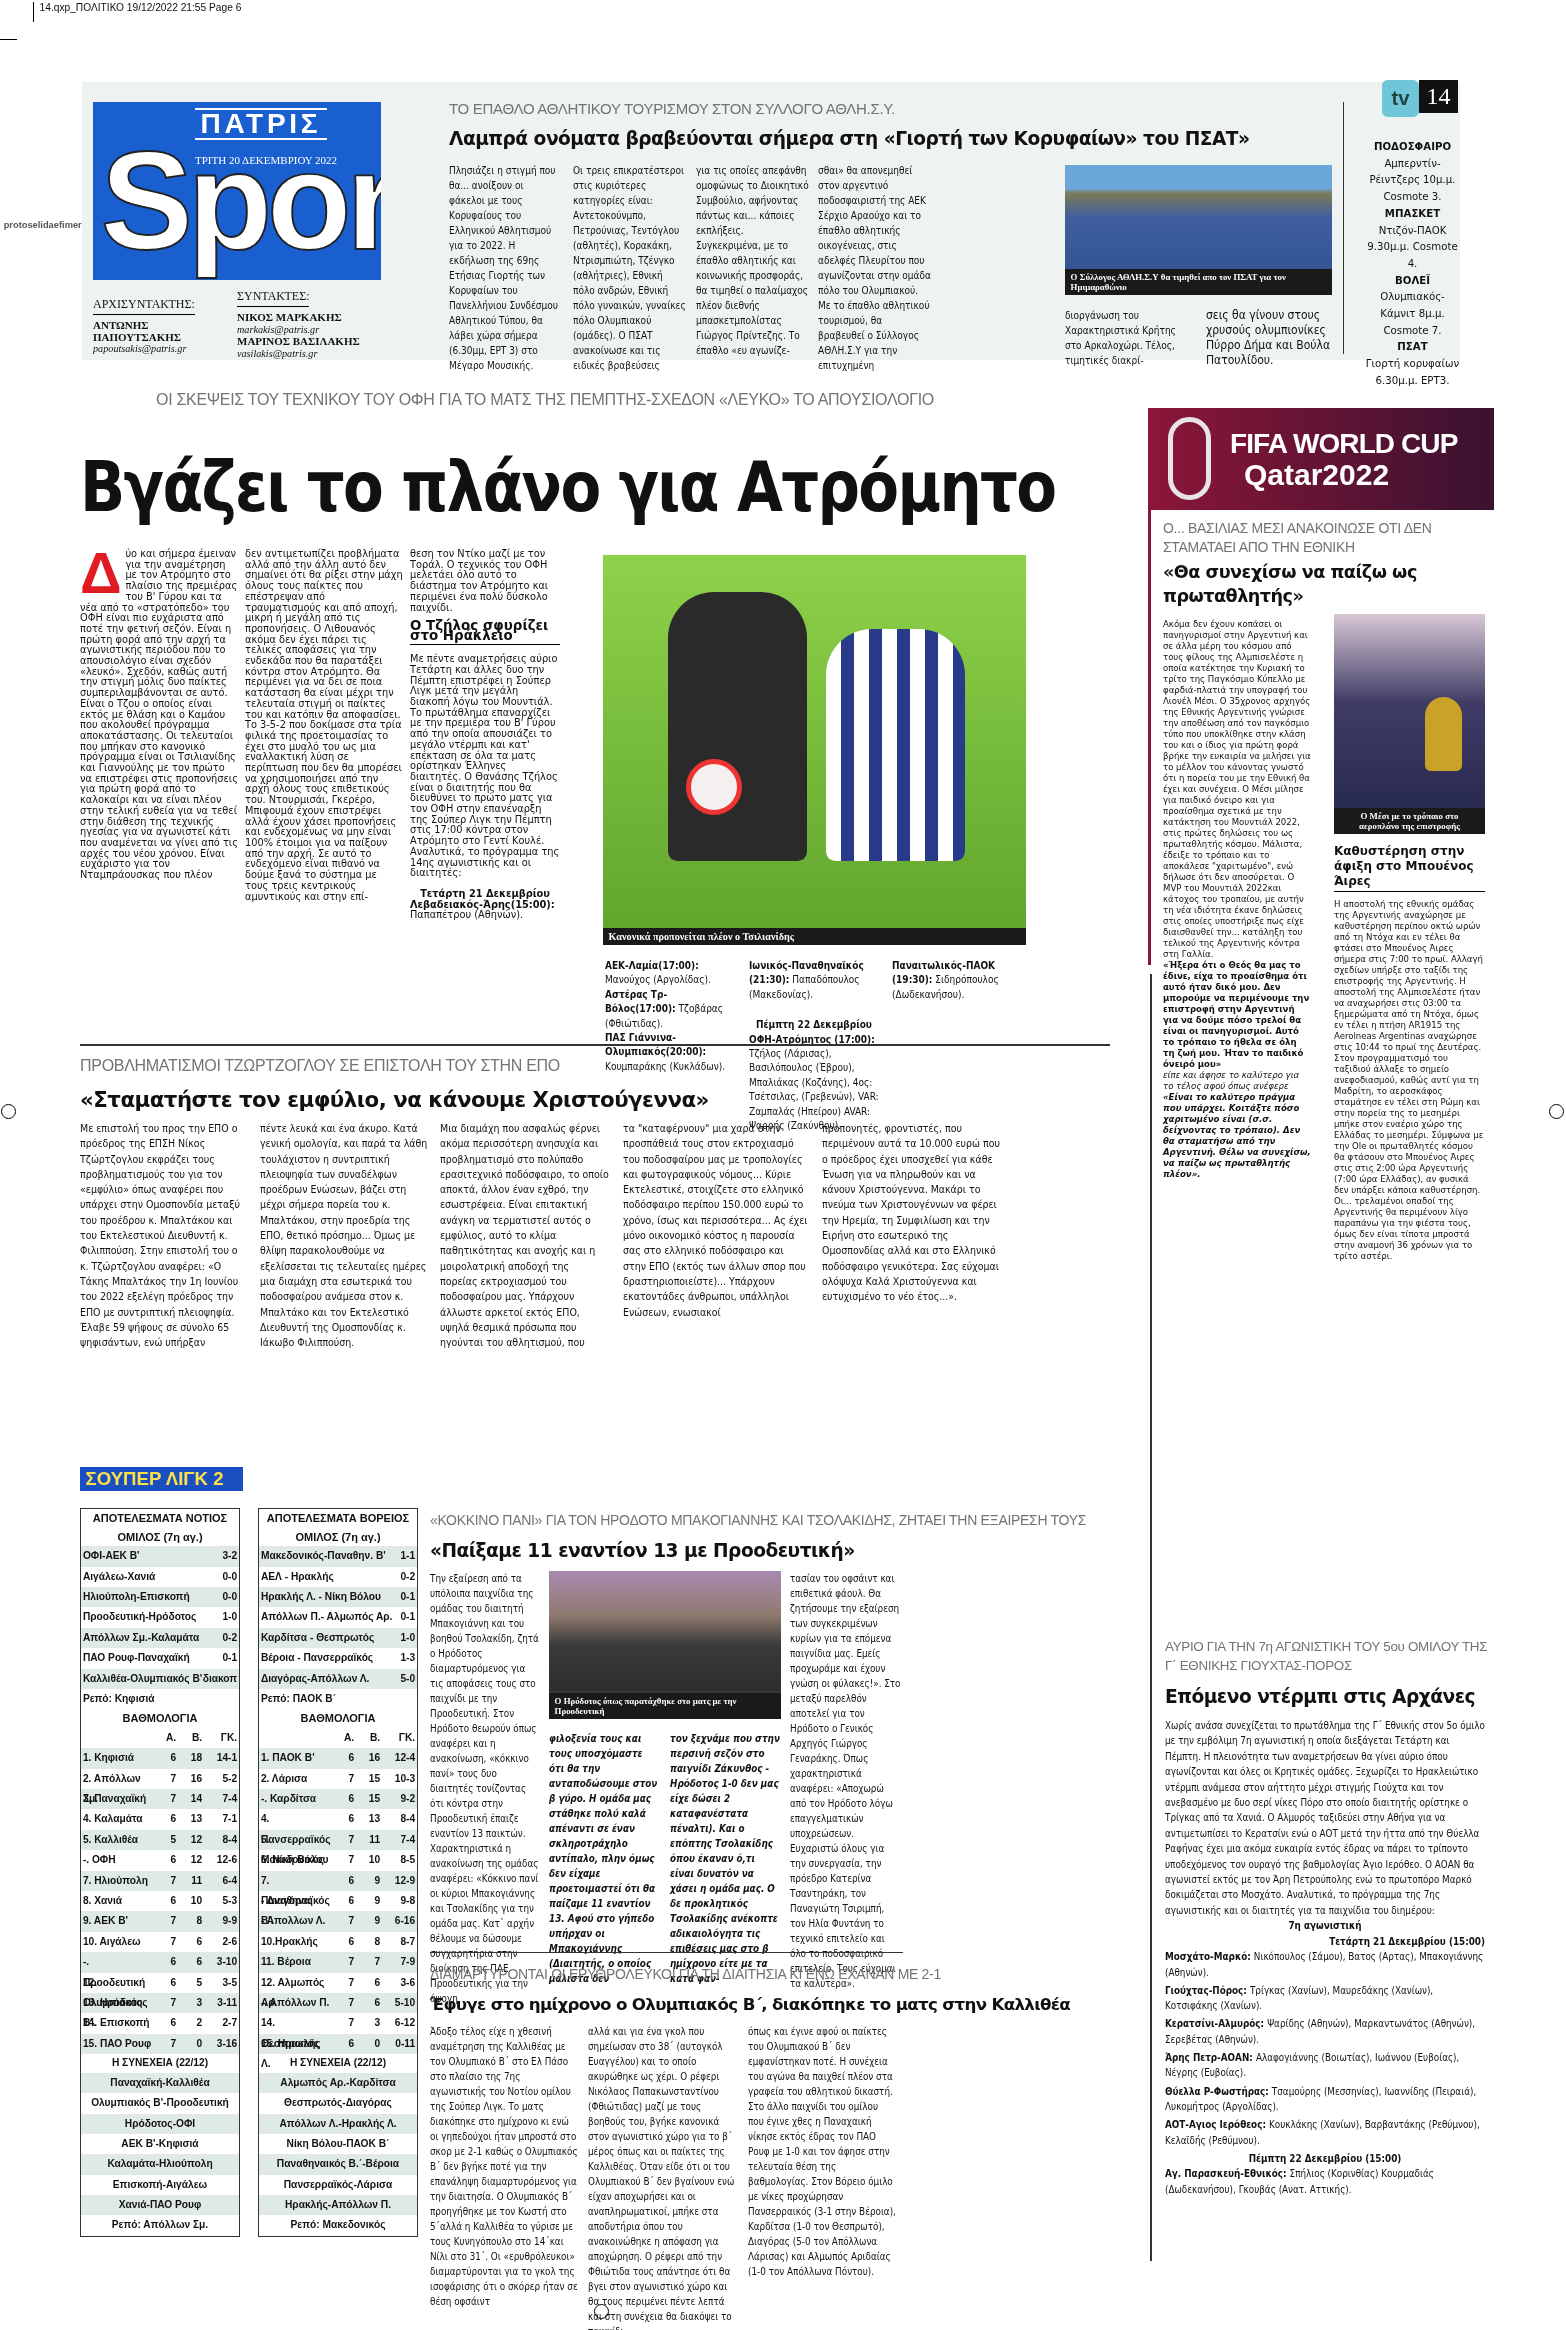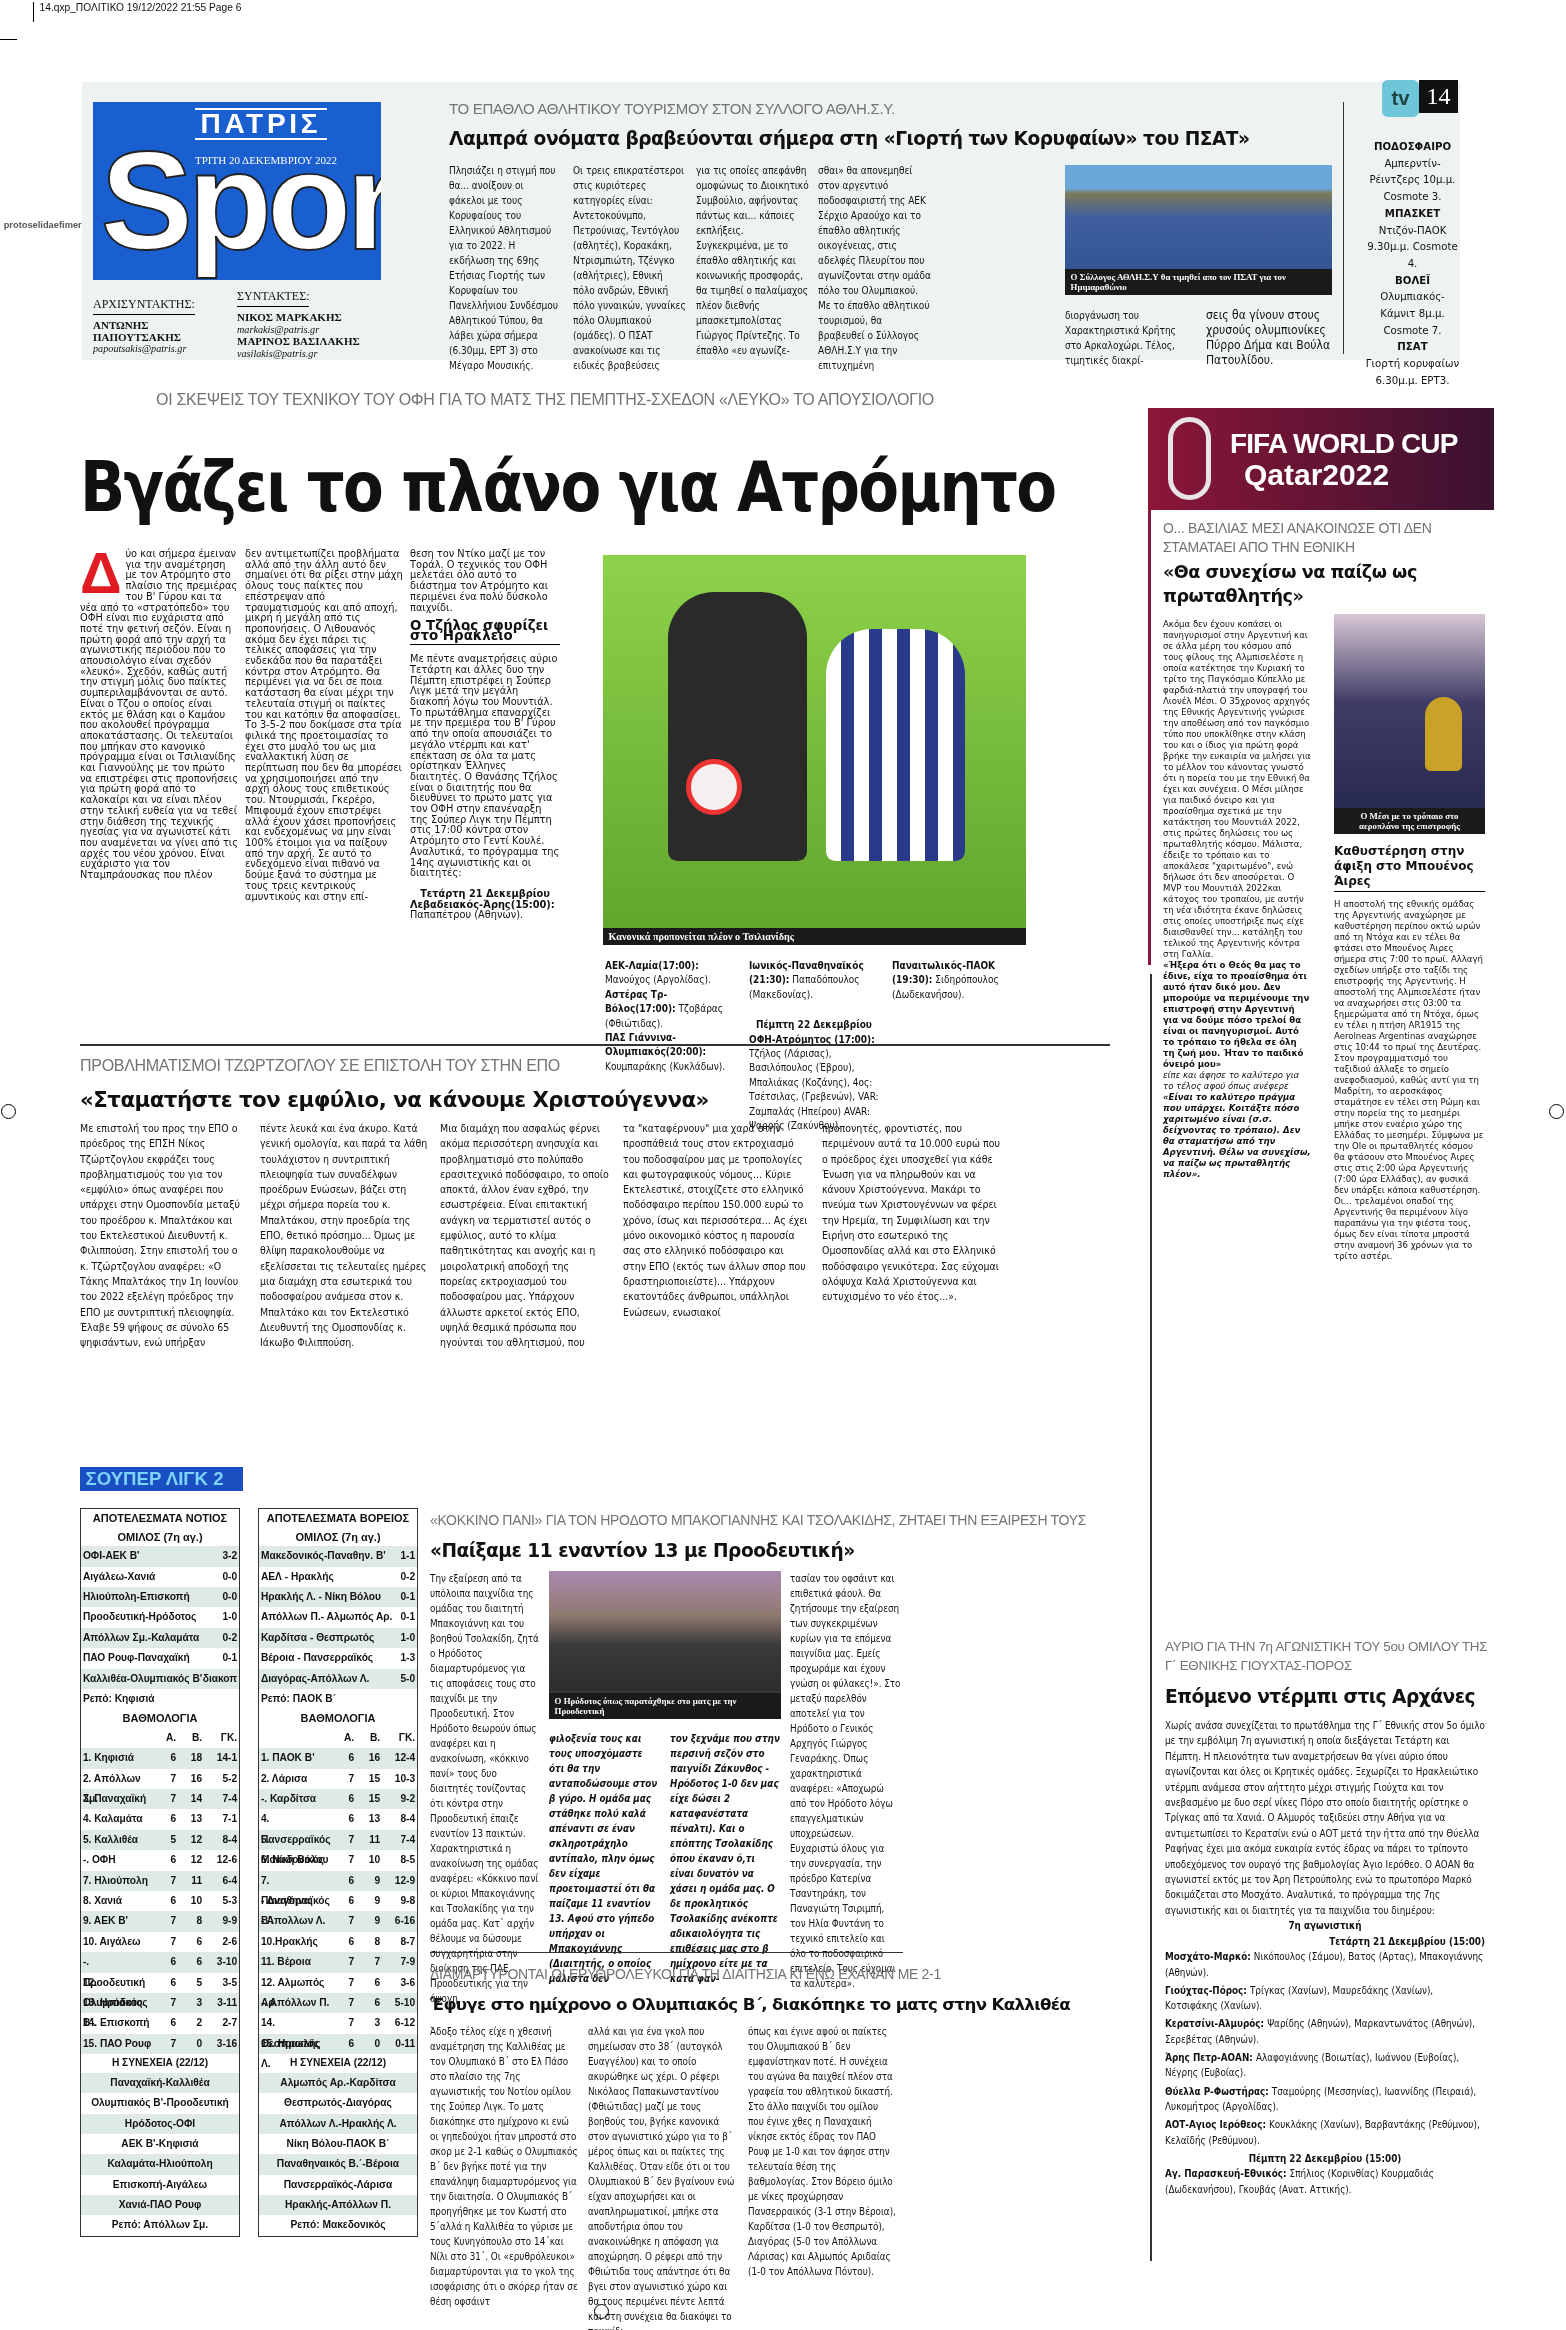--- a/index.html
+++ b/index.html
@@ -31,21 +31,21 @@
 .tvlist .cat{font-weight:bold}
 .bighead{left:80px;top:447px;font-family:"DejaVu Sans",sans-serif;font-weight:bold;font-size:69px;letter-spacing:-1.9px;transform:scaleX(0.86);transform-origin:left top;white-space:nowrap}
 .dropcap{float:left;color:#e11b22;font-weight:bold;font-size:58px;line-height:48px;margin-right:3.7px;font-family:"Liberation Sans",sans-serif}
 .sub3{font-weight:bold;font-size:13.4px;border-bottom:1.9px solid #000;padding-bottom:1.9px;margin:7.4px 0 9.3px}
 .fifa{left:1148px;top:408px;width:346px;height:102px;background:linear-gradient(90deg,#8c1638,#3a1230);color:#fff;font-family:"Liberation Sans",sans-serif;font-weight:bold}
 .fifa .t1{position:absolute;left:82px;top:20.4px;font-size:28px;letter-spacing:-0.9px}
 .fifa .t2{position:absolute;left:96px;top:50px;font-size:30px}
 .fifa .emb{position:absolute;left:20.4px;top:9.3px;width:43px;height:83px;border:5.6px solid #e8e3e6;border-radius:21.3px}
 .wc-line{left:1148px;top:510px;width:2.8px;height:455px;background:#8c1638}
 .rule{height:1.9px;background:#333;position:absolute}
-.sl2{left:80px;top:1467px;width:163px;height:24px;background:#1a4fc2;color:#7dd3fc;font-family:"Liberation Sans",sans-serif;font-weight:bold;font-size:18.6px;padding-left:5.6px;line-height:24px}
+.sl2{left:80px;top:1467px;width:163px;height:24px;background:#1a4fc2;color:#fde047;font-family:"Liberation Sans",sans-serif;font-weight:bold;font-size:18.6px;padding-left:5.6px;line-height:24px}
 .tbl{position:absolute;border:0.9px solid #333;font-family:"Liberation Sans",sans-serif;font-size:10.2px;font-weight:bold}
 .tbl .hd{text-align:center;font-size:11px;line-height:18.6px}
 .tbl .r{display:flex;justify-content:space-between;height:20.4px;line-height:20.4px;padding:0 1.9px}
 .tbl .r:nth-child(odd){background:#dfeae6}
 .tbl .st{display:grid;grid-template-columns:1fr 22px 26px 35px;height:20.4px;line-height:20.4px;padding:0 1.9px}
 .tbl .st span:not(:first-child){text-align:right}
 .tbl .st.alt{background:#dfeae6}
 .tbl .fx{text-align:center;height:20.4px;line-height:20.4px}
 .tbl .fx.alt{background:#dfeae6}
 .tbl .sec{text-align:center;line-height:18.6px}

